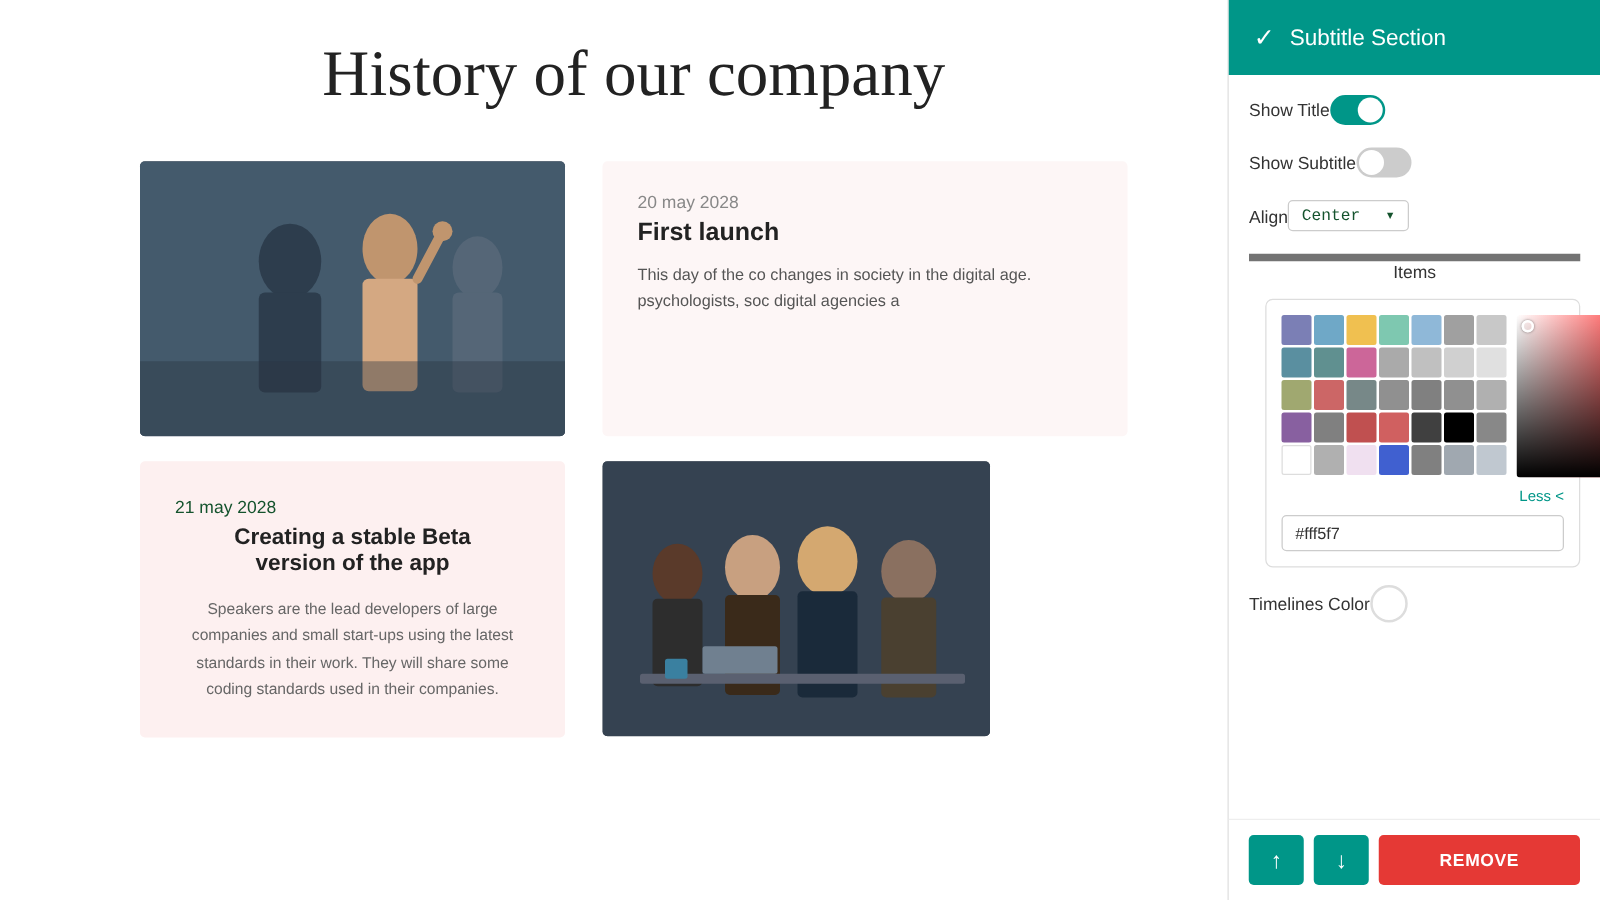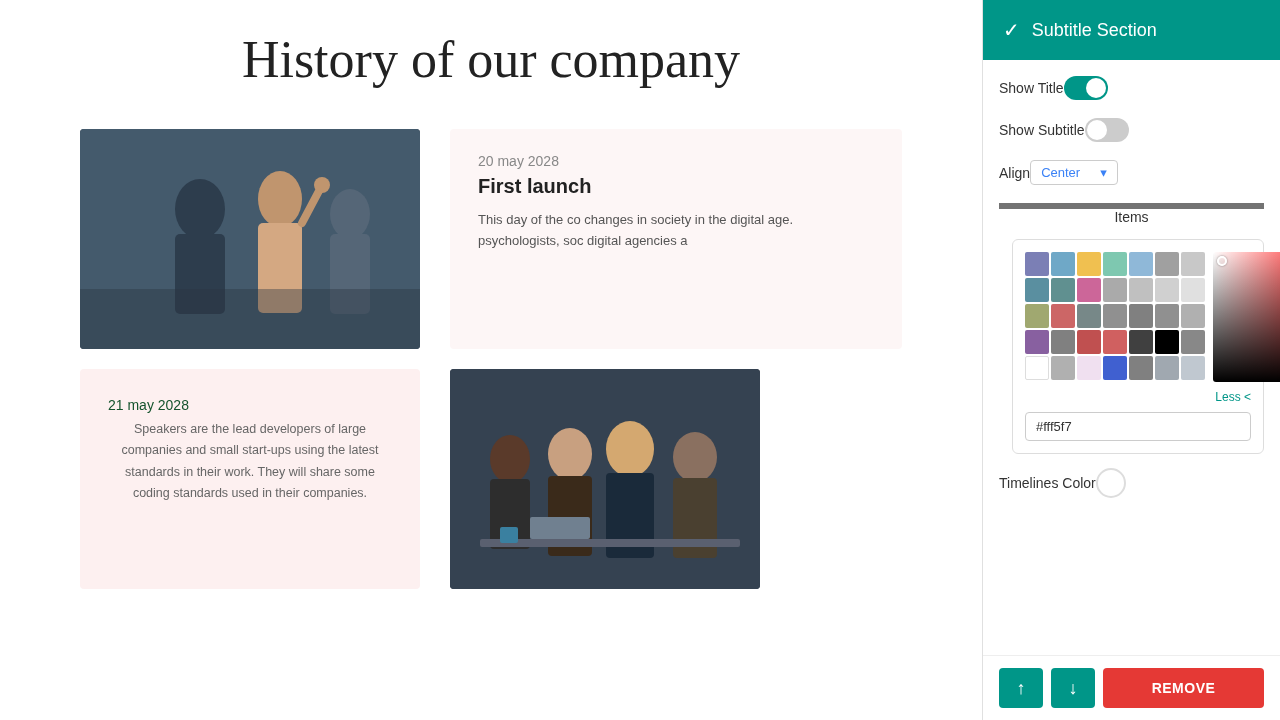--- a/index.html
+++ b/index.html
@@ -4,20 +4,21 @@
   <style>
     * { box-sizing: border-box; margin: 0; padding: 0; }
     body { font-family: Georgia, serif; background: #fff; width: 1280px; height: 720px; overflow: hidden; display: flex; }
 
     
     .main-content {
       flex: 1;
       background: #fff;
       overflow: hidden;
       position: relative;
+      margin-left: 32px;
     }
 
     .page-title {
       text-align: center;
       font-size: 52px;
       font-weight: 300;
       color: #222;
       padding: 30px 0 40px 0;
       font-family: Georgia, serif;
     }
@@ -181,25 +182,25 @@
 
     .toggle-on::after { right: 2px; }
     .toggle-off::after { left: 2px; }
 
     
     .align-dropdown {
       border: 1px solid #ccc;
       border-radius: 4px;
       padding: 4px 10px;
       font-size: 13px;
-      font-family: Liberation Sans, sans-serif;
+      font-family: Liberation Mono, monospace;
       display: flex;
       align-items: center;
       gap: 20px;
-      color: #3b82f6;
+      color: #14532d;
       background: #fff;
       cursor: pointer;
     }
 
     
     .color-picker-popup {
       position: absolute;
       top: 200px;
       left: -240px;
       width: 220px;
@@ -403,20 +404,21 @@
         <div class="timeline-event-text">
           This day of the co changes in society in the digital age. psychologists, soc digital agencies a
         </div>
       </div>
     </div>
 
     <div class="timeline-row-2">
 
       <div class="card-pink">
         <div class="event-date">21 may 2028</div>
+        <div class="event-title">Creating a stable Beta<br>version of the app</div>
         <div class="event-text">
           Speakers are the lead developers of large companies and small start-ups using the latest standards in their work. They will share some coding standards used in their companies.
         </div>
       </div>
 
       <div class="photo-2">
         <svg width="310" height="220" viewBox="0 0 310 220" xmlns="http://www.w3.org/2000/svg">
           <rect width="310" height="220" fill="#3d4855"></rect>
           <rect x="0" y="0" width="310" height="220" fill="#2a3a4a" opacity="0.4"></rect>
 

